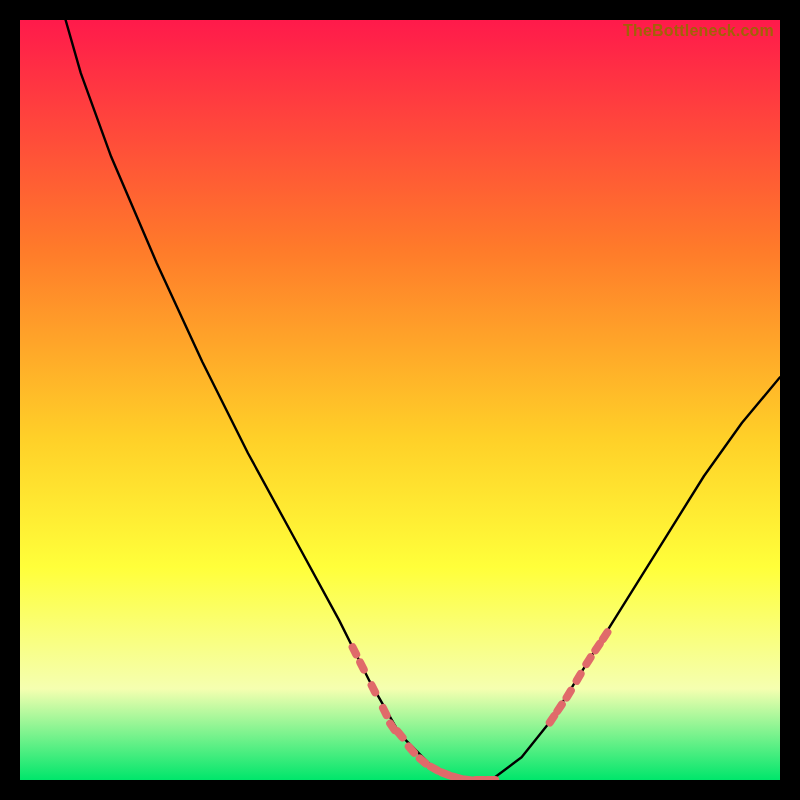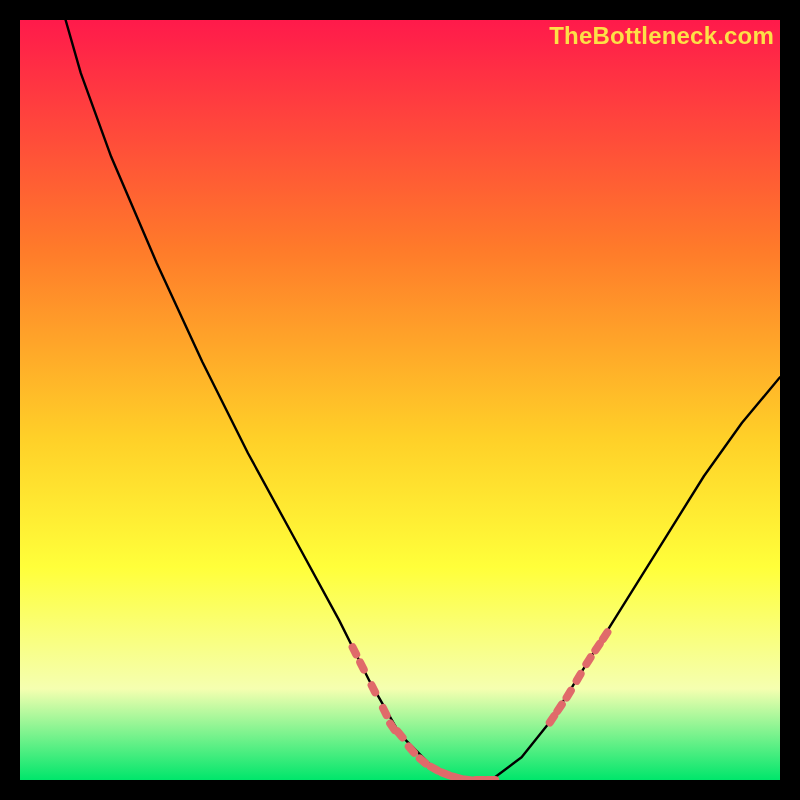--- a/index.html
+++ b/index.html
@@ -23,23 +23,23 @@
     left: 0;
     top: 0;
     width: 760px;
     height: 760px;
   }
   .watermark {
     position: absolute;
     top: 2px;
     right: 6px;
     font-family: Arial, Helvetica, sans-serif;
-    font-size: 24px;
+    font-size: 16px;
     font-weight: 600;
-    color: #fde047;
+    color: #a16207;
     letter-spacing: 0.2px;
     user-select: none;
     text-align: center;
   }
   svg { display:block; }
 </style>
 </head>
 <body>
 
 <div class="frame">

